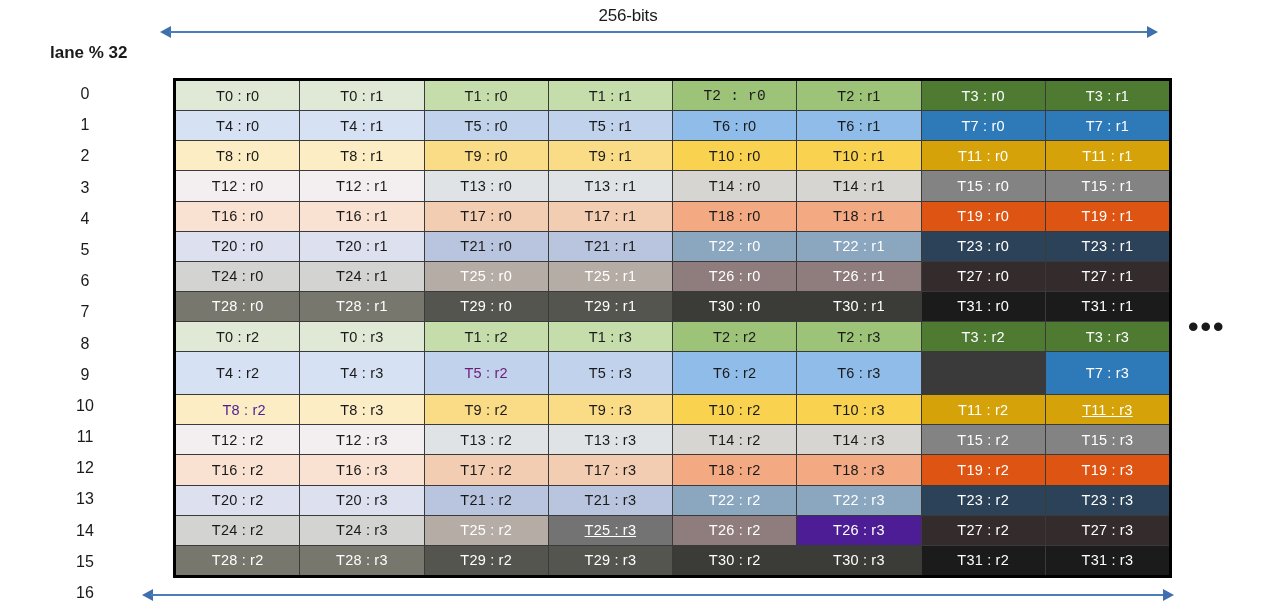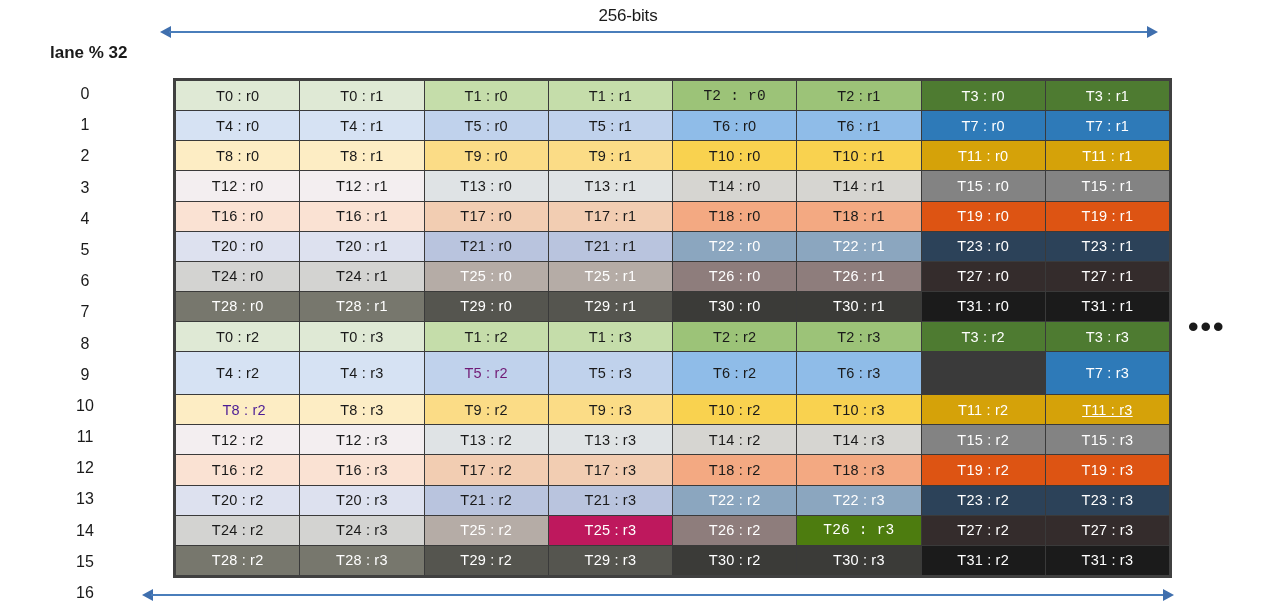--- a/index.html
+++ b/index.html
@@ -96,21 +96,21 @@
     color: #1a1a1a;
   }
 
   
   #grid-wrap {
     position: absolute;
     left: 173px;
     top: 78px;
     width: 999px;
     height: 500px;
-    border: 3px solid #404040;
+    border: 3px solid #000000;
     box-sizing: border-box;
     background: #7f7f7f;
   }
   #grid {
     display: grid;
     grid-template-columns: repeat(8, 1fr);
     grid-auto-rows: 1fr;
     width: 100%;
     height: 100%;
     gap: 1px;
@@ -283,23 +283,23 @@
         <div class="cell" style="background: rgb(221, 225, 239); color: rgb(26, 26, 26);">T20 : r3</div>
         <div class="cell" style="background: rgb(185, 196, 222); color: rgb(26, 26, 26);">T21 : r2</div>
         <div class="cell" style="background: rgb(185, 196, 222); color: rgb(26, 26, 26);">T21 : r3</div>
         <div class="cell" style="background: rgb(139, 166, 191); color: rgb(255, 255, 255);">T22 : r2</div>
         <div class="cell" style="background: rgb(139, 166, 191); color: rgb(255, 255, 255);">T22 : r3</div>
         <div class="cell" style="background: rgb(44, 66, 89); color: rgb(255, 255, 255);">T23 : r2</div>
         <div class="cell" style="background: rgb(44, 66, 89); color: rgb(255, 255, 255);">T23 : r3</div>
         <div class="cell" style="background: rgb(211, 211, 209); color: rgb(26, 26, 26);">T24 : r2</div>
         <div class="cell" style="background: rgb(211, 211, 209); color: rgb(26, 26, 26);">T24 : r3</div>
         <div class="cell" style="background: rgb(181, 172, 166); color: rgb(255, 255, 255);">T25 : r2</div>
-        <div class="cell" style="background: #be185d; color: rgb(255, 255, 255);">T25 : r3</div>
+        <div class="cell" style="background: #737373; color: rgb(255, 255, 255); text-decoration: underline;">T25 : r3</div>
         <div class="cell" style="background: rgb(142, 125, 124); color: rgb(255, 255, 255);">T26 : r2</div>
-        <div class="cell" style="background: #4d7c0f; color: rgb(255, 255, 255); font-family: Liberation Mono, monospace;">T26 : r3</div>
+        <div class="cell" style="background: #4c1d95; color: rgb(255, 255, 255);">T26 : r3</div>
         <div class="cell" style="background: rgb(52, 44, 44); color: rgb(255, 255, 255);">T27 : r2</div>
         <div class="cell" style="background: rgb(52, 44, 44); color: rgb(255, 255, 255);">T27 : r3</div>
         <div class="cell" style="background: rgb(119, 119, 109); color: rgb(255, 255, 255);">T28 : r2</div>
         <div class="cell" style="background: rgb(119, 119, 109); color: rgb(255, 255, 255);">T28 : r3</div>
         <div class="cell" style="background: rgb(85, 85, 79); color: rgb(255, 255, 255);">T29 : r2</div>
         <div class="cell" style="background: rgb(85, 85, 79); color: rgb(255, 255, 255);">T29 : r3</div>
         <div class="cell" style="background: rgb(59, 59, 56); color: rgb(255, 255, 255);">T30 : r2</div>
         <div class="cell" style="background: rgb(59, 59, 56); color: rgb(255, 255, 255);">T30 : r3</div>
         <div class="cell" style="background: rgb(27, 27, 27); color: rgb(255, 255, 255);">T31 : r2</div>
         <div class="cell" style="background: rgb(27, 27, 27); color: rgb(255, 255, 255);">T31 : r3</div>

